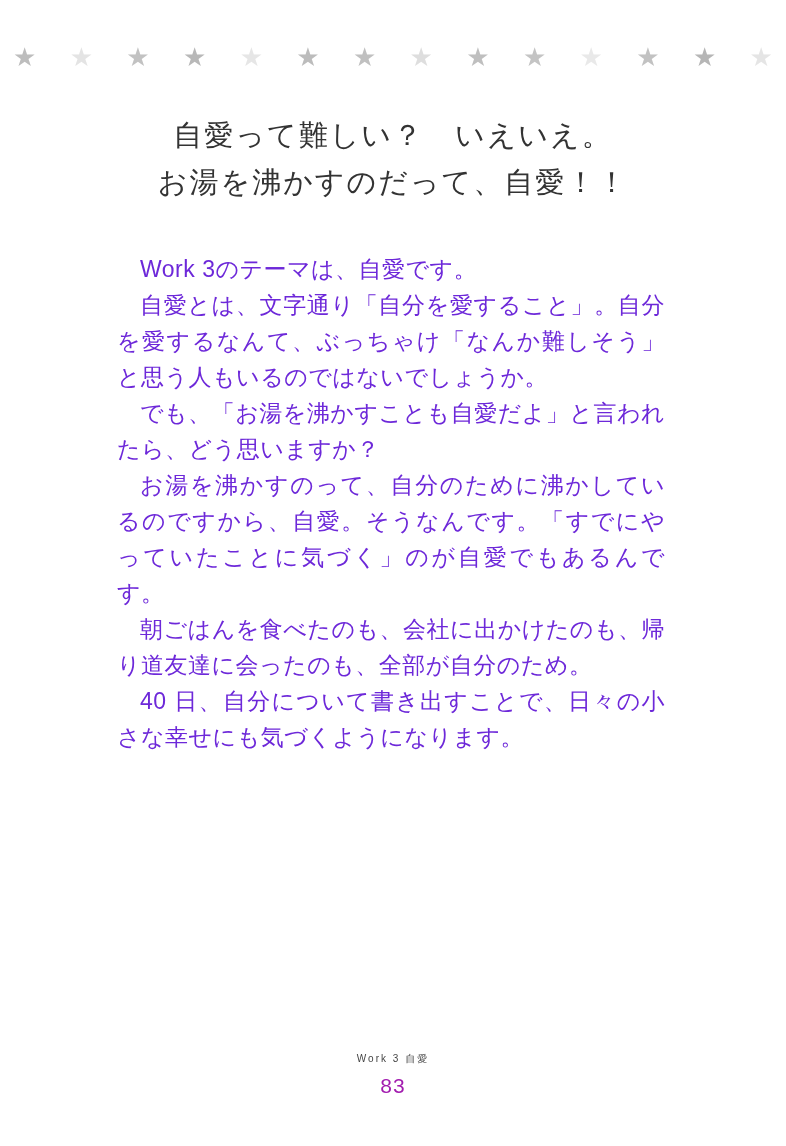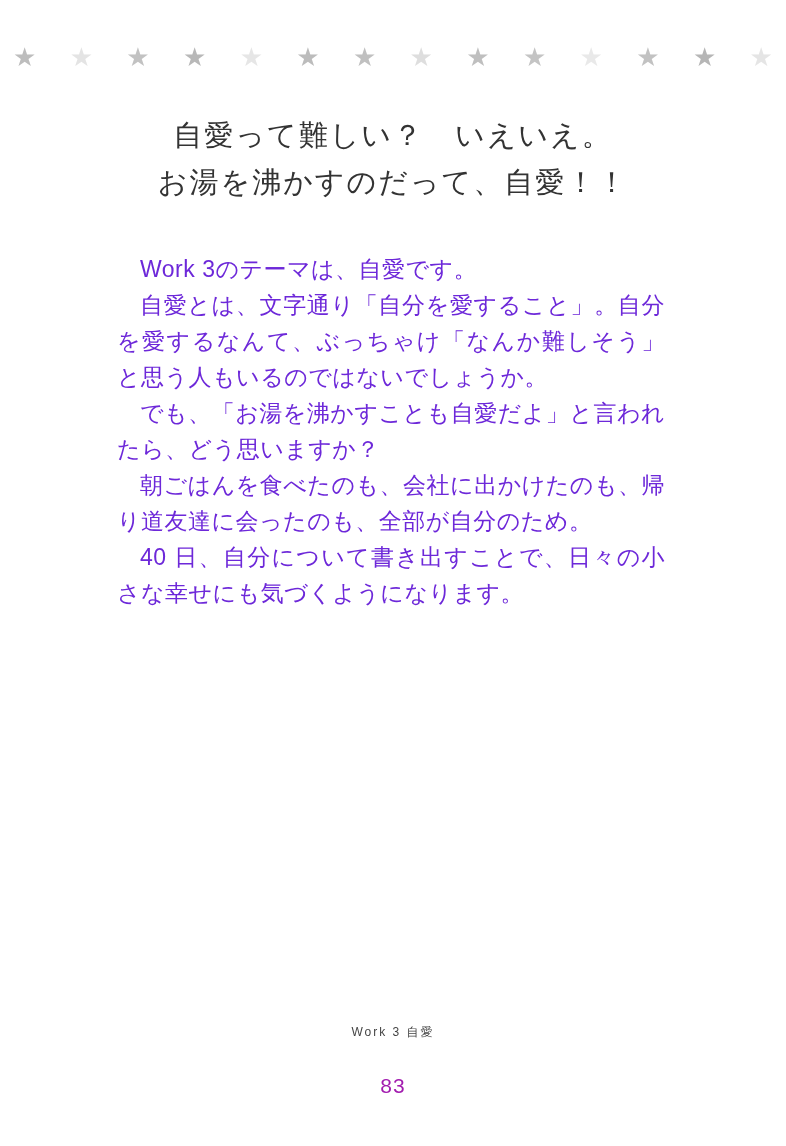--- a/index.html
+++ b/index.html
@@ -60,25 +60,25 @@
     text-align-last: left;
   }
   .body-text p {
     margin: 0;
     text-indent: 1em;
   }
 
   
   .footer-chapter {
     position: absolute;
-    top: 1024px;
+    top: 1052px;
     left: 0;
     width: 100%;
     text-align: center;
-    font-size: 12px;
+    font-size: 10px;
     letter-spacing: 2px;
     color: #444444;
   }
   .footer-page {
     position: absolute;
     top: 1074px;
     left: 0;
     width: 100%;
     text-align: center;
     font-size: 21px;
@@ -108,18 +108,19 @@
 
 <h1 class="page-title">
   <div>自愛って難しい？　いえいえ。</div>
   <div>お湯を沸かすのだって、自愛！！</div>
 </h1>
 
 <div class="body-text">
     <p>Work 3のテーマは、自愛です。</p>
     <p>自愛とは、文字通り「自分を愛すること」。自分を愛するなんて、ぶっちゃけ「なんか難しそう」と思う人もいるのではないでしょうか。</p>
     <p>でも、「お湯を沸かすことも自愛だよ」と言われたら、どう思いますか？</p>
+    <p>お湯を沸かすのって、自分のために沸かしているのですから、自愛。そうなんです。「すでにやっていたことに気づく」のが自愛でもあるんです。</p>
     <p>朝ごはんを食べたのも、会社に出かけたのも、帰り道友達に会ったのも、全部が自分のため。</p>
     <p>40 日、自分について書き出すことで、日々の小さな幸せにも気づくようになります。</p>
   </div>
 
 <div class="footer-chapter">Work 3 自愛</div>
 <div class="footer-page">83</div>
 
 </body></html>

